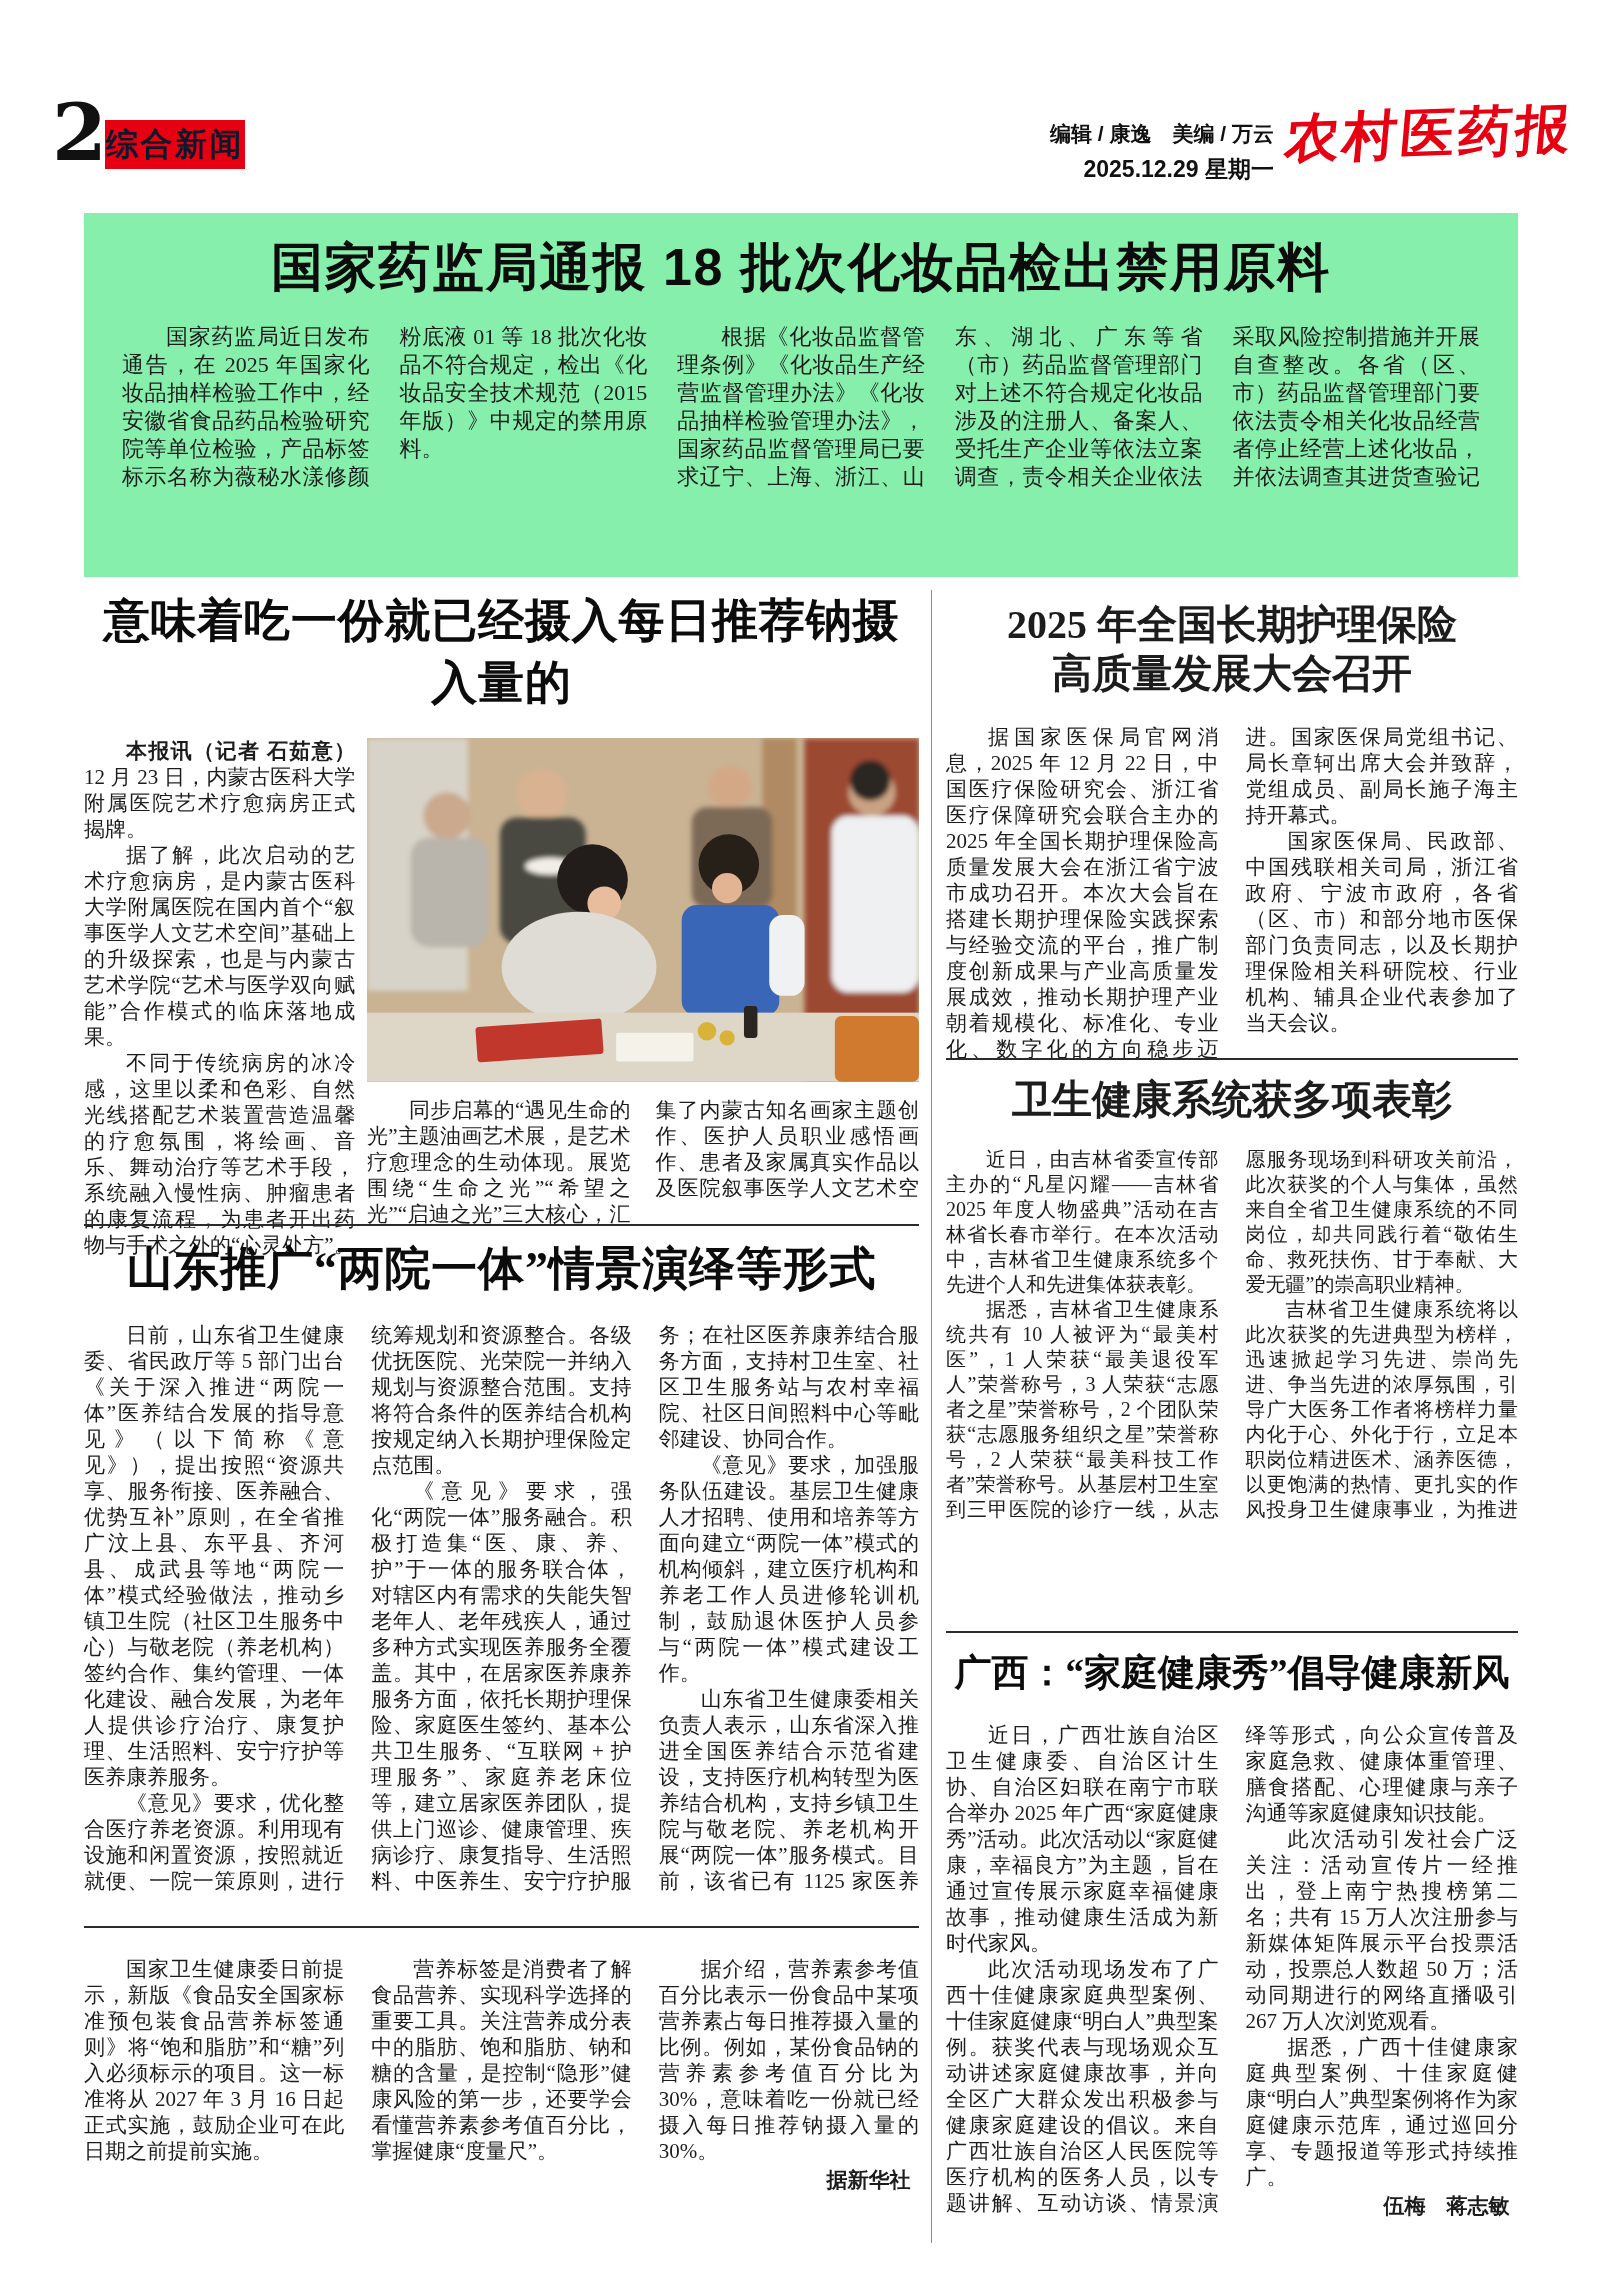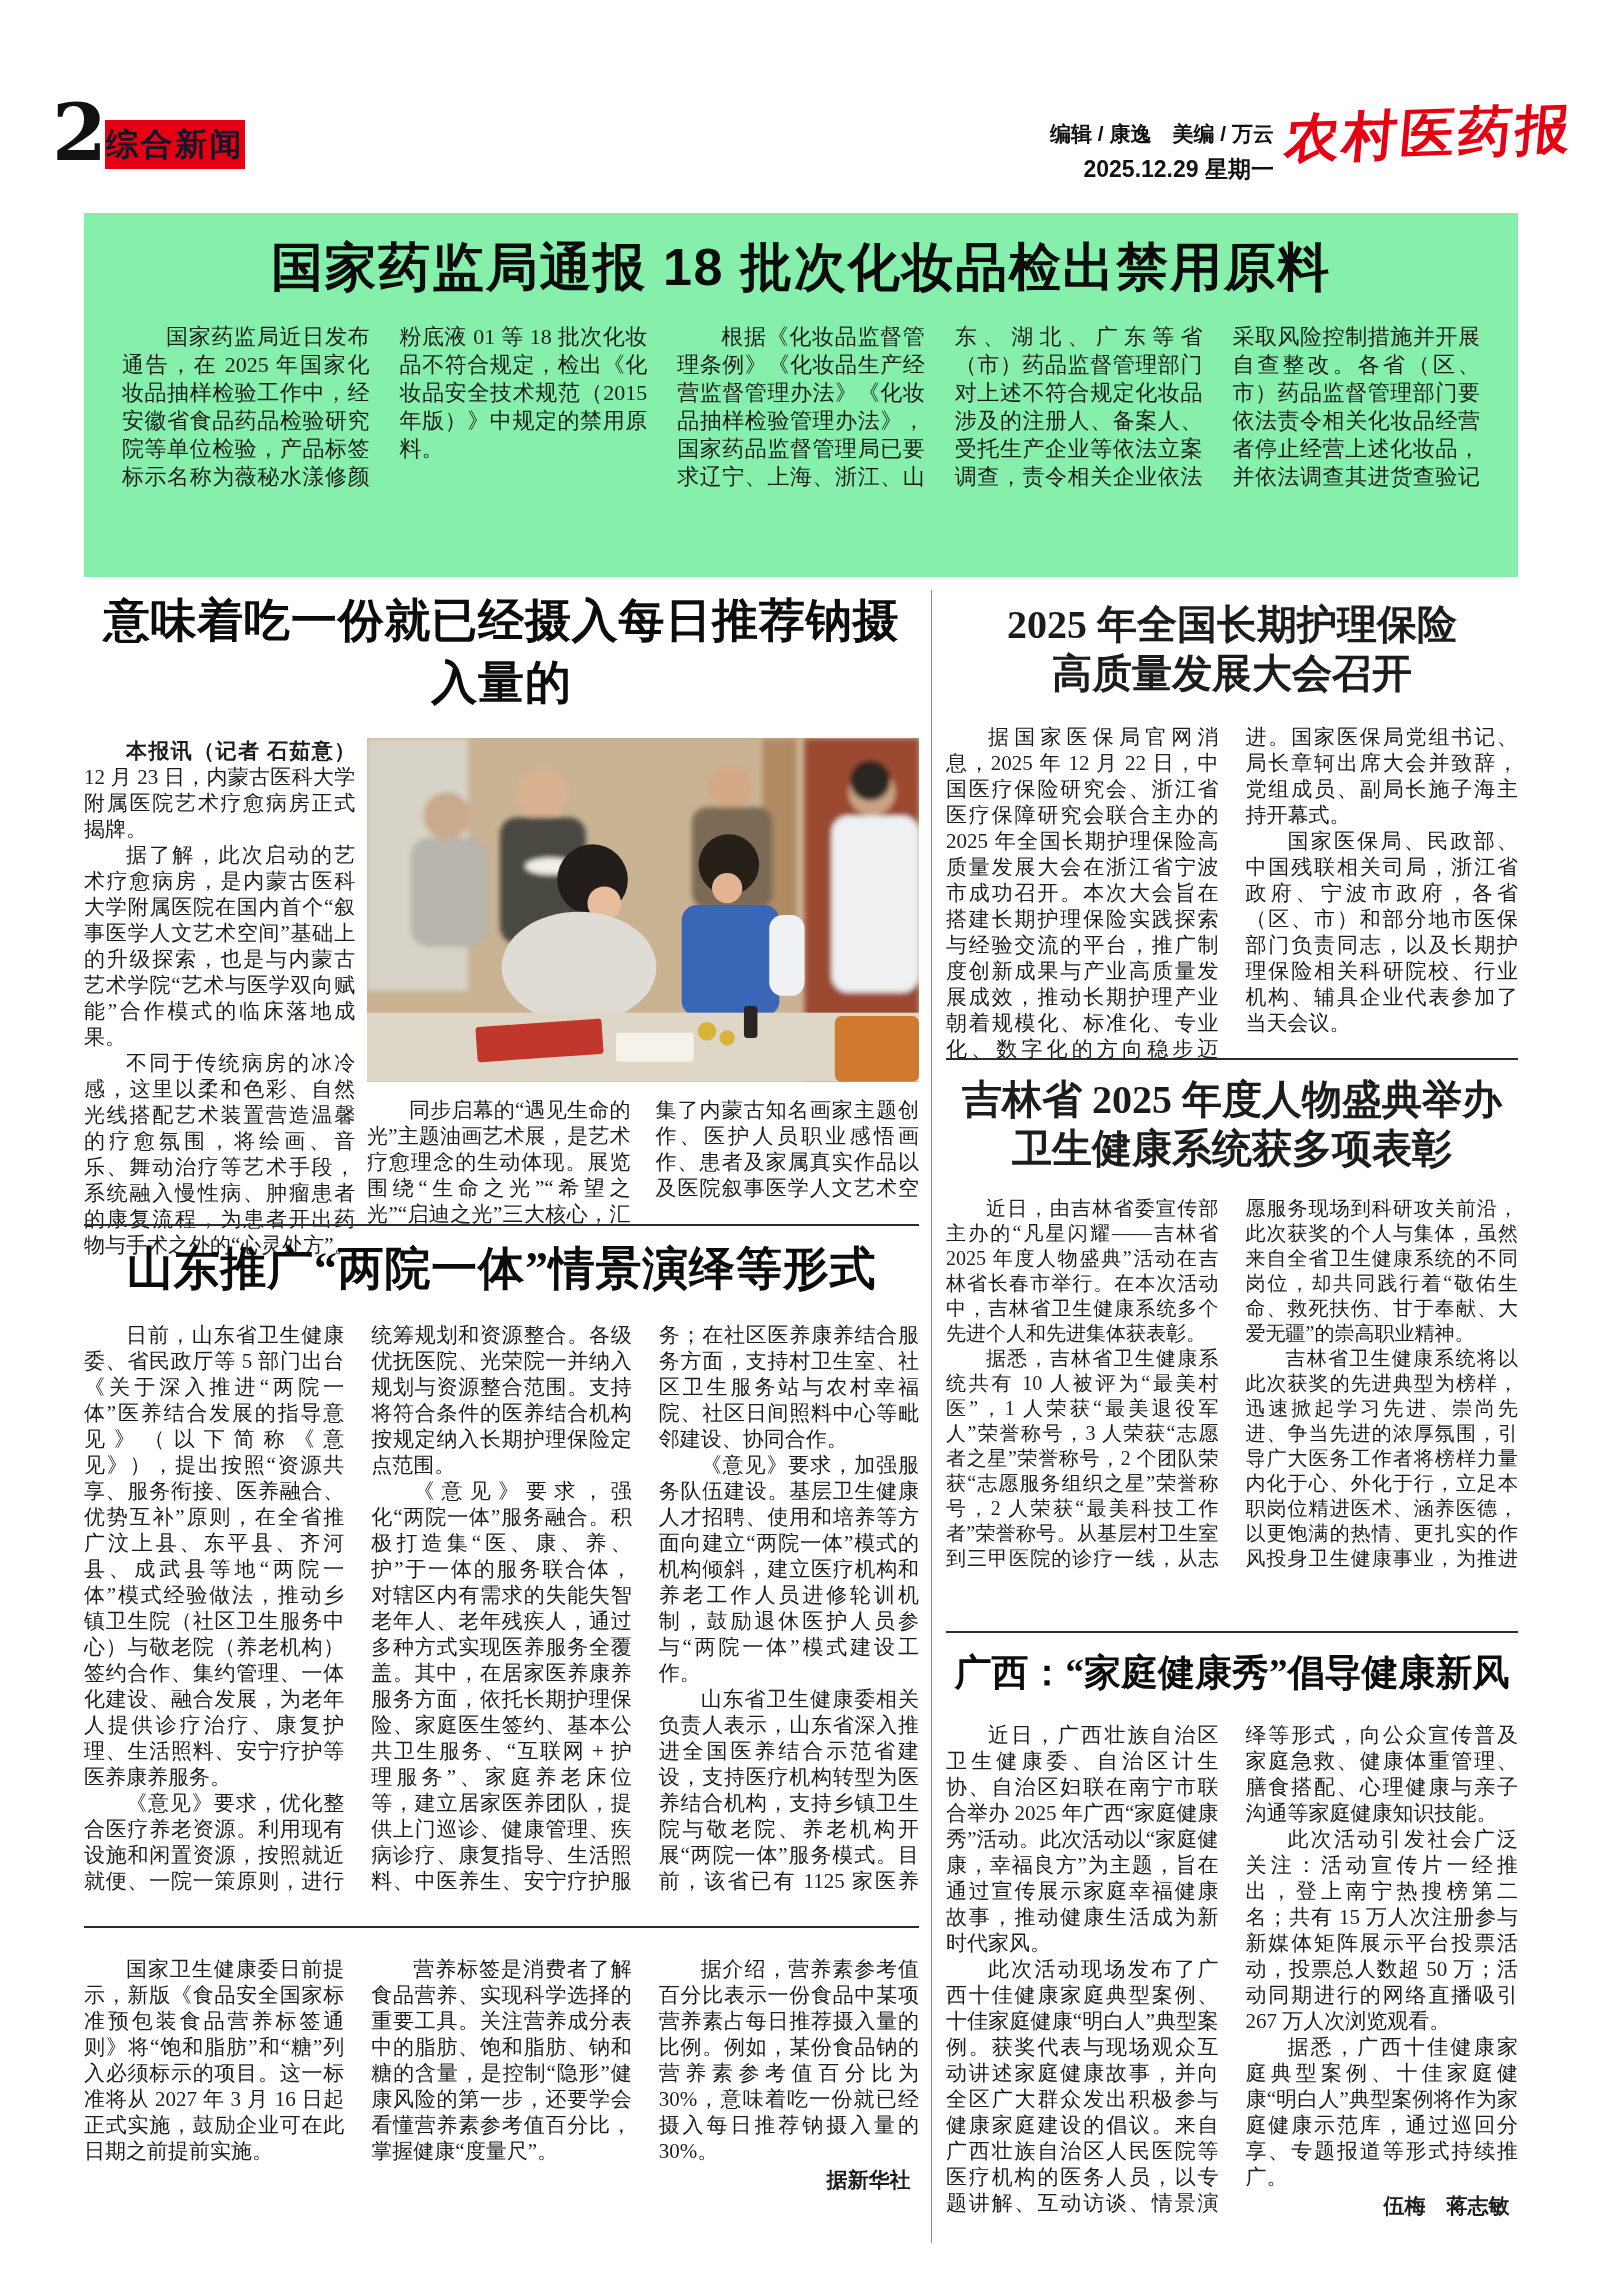--- a/index.html
+++ b/index.html
@@ -168,21 +168,20 @@
     <div class="body">
       <p class="para"><span>据国家医保局官网消息，2025 年 12 月 22 日，中国医疗保险研究会、浙江省医疗保障研究会联合主办的 2025 年全国长期护理保险高质量发展大会在浙江省宁波市成功召开。本次大会旨在搭建长期护理保险实践探索与经验交流的平台，推广制度创新成果与产业高质量发展成效，推动长期护理产业朝着规模化、标准化、专业化、数字化的方向稳步迈进。国家医保局党组书记、局长章轲出席大会并致辞，党组成员、副局长施子海主持开幕式。</span></p>
       <p class="para"><span>国家医保局、民政部、中国残联相关司局，浙江省政府、宁波市政府，各省（区、市）和部分地市医保部门负责同志，以及长期护理保险相关科研院校、行业机构、辅具企业代表参加了当天会议。</span></p>
 
     </div>
   </section>
 
   <div class="hrule" id="hr-r1"></div>
 
   <section class="art" id="jilin">
-    <div class="tl">吉林省 2025 年度人物盛典举办</div>
     <div class="tl">卫生健康系统获多项表彰</div>
     <div class="body">
       <p class="para"><span>近日，由吉林省委宣传部主办的“凡星闪耀——吉林省 2025 年度人物盛典”活动在吉林省长春市举行。在本次活动中，吉林省卫生健康系统多个先进个人和先进集体获表彰。</span></p>
       <p class="para"><span>据悉，吉林省卫生健康系统共有 10 人被评为“最美村医”，1 人荣获“最美退役军人”荣誉称号，3 人荣获“志愿者之星”荣誉称号，2 个团队荣获“志愿服务组织之星”荣誉称号，2 人荣获“最美科技工作者”荣誉称号。从基层村卫生室到三甲医院的诊疗一线，从志愿服务现场到科研攻关前沿，此次获奖的个人与集体，虽然来自全省卫生健康系统的不同岗位，却共同践行着“敬佑生命、救死扶伤、甘于奉献、大爱无疆”的崇高职业精神。</span></p>
       <p class="para"><span>吉林省卫生健康系统将以此次获奖的先进典型为榜样，迅速掀起学习先进、崇尚先进、争当先进的浓厚氛围，引导广大医务工作者将榜样力量内化于心、外化于行，立足本职岗位精进医术、涵养医德，以更饱满的热情、更扎实的作风投身卫生健康事业，为推进健康吉林建设、守护人民健康贡献更大力量。</span></p>
     </div>
   </section>
 
   <div class="hrule" id="hr-r2"></div>
 

